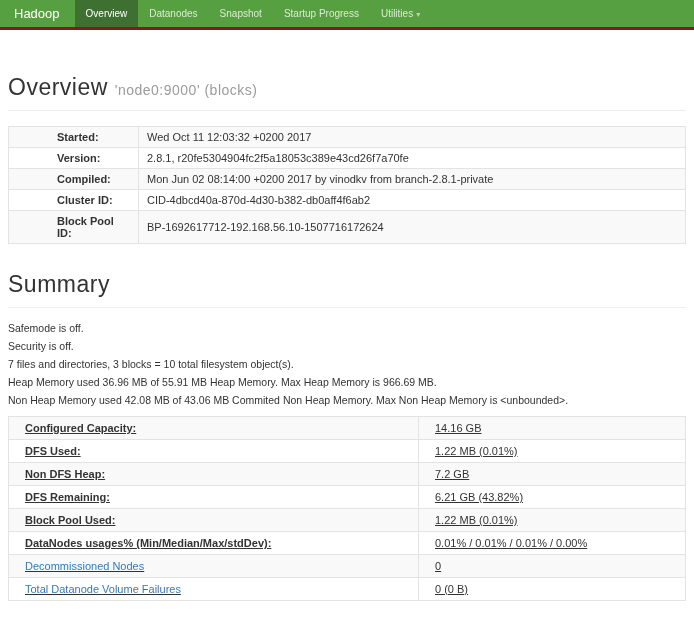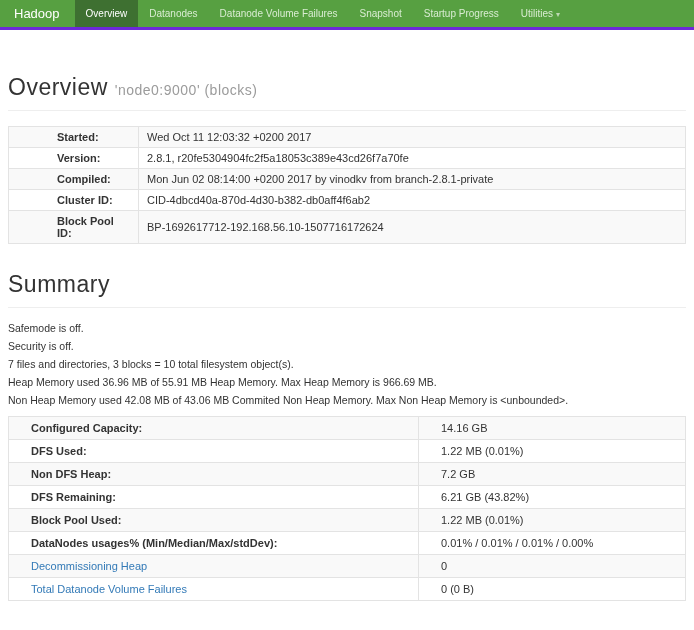--- a/index.html
+++ b/index.html
@@ -7,21 +7,21 @@
     width: 694px; height: 630px;
     overflow: hidden;
     background: #ffffff;
     font-family: "Liberation Sans", sans-serif;
     color: #333;
   }
   
   .navbar {
     height: 30px;
     background: #57a041;
-    border-bottom: 3px solid #6d28d9;
+    border-bottom: 3px solid #7f1d1d;
     display: flex;
     align-items: stretch;
     white-space: nowrap;
   }
   .navbar-brand {
     color: #ffffff;
     font-size: 13px;
     line-height: 27px;
     padding: 0 15px 0 14px;
     text-decoration: none;
@@ -74,21 +74,21 @@
   table.info-table { margin-top: 15px; }
   table.summary-table { margin-top: 10px; }
   .info-table th, .info-table td,
   .summary-table th, .summary-table td {
     text-align: left;
     font-weight: normal;
     border: 1px solid #e3e3e3;
     padding: 4px 8px;
     vertical-align: middle;
   }
-  .summary-table th, .summary-table td { padding: 5px 22px; }
+  .summary-table th, .summary-table td { padding: 5px 16px; text-decoration: underline; }
   .info-table th { width: 130px; font-weight: bold; padding-left: 48px; }
   .summary-table th { width: 410px; font-weight: bold; }
   tbody tr:nth-child(odd) { background: #f9f9f9; }
   a.cell-link {
     color: #337ab7;
     font-weight: normal;
     text-decoration: none;
     cursor: pointer;
   }
   th.link-cell { font-weight: normal; }
@@ -100,21 +100,20 @@
   }
 </style>
 </head>
 <body>
 
 <nav class="navbar">
   <a class="navbar-brand">Hadoop</a>
   <ul class="nav-tabs">
     <li class="nav-tab active">Overview</li>
     <li class="nav-tab">Datanodes</li>
-    <li class="nav-tab">Datanode Volume Failures</li>
     <li class="nav-tab">Snapshot</li>
     <li class="nav-tab">Startup Progress</li>
     <li class="nav-tab"><span>Utilities</span><span class="caret-down">▾</span></li>
   </ul>
 </nav>
 
 <div class="content">
 
   <h1 class="page-h1">
     <span>Overview</span>
@@ -178,21 +177,21 @@
       </tr>
       <tr>
         <th>Block Pool Used:</th>
         <td>1.22 MB (0.01%)</td>
       </tr>
       <tr>
         <th>DataNodes usages% (Min/Median/Max/stdDev):</th>
         <td>0.01% / 0.01% / 0.01% / 0.00%</td>
       </tr>
       <tr>
-        <th class="link-cell"><a class="cell-link">Decommissioning Heap</a></th>
+        <th class="link-cell"><a class="cell-link">Decommissioned Nodes</a></th>
         <td>0</td>
       </tr>
       <tr>
         <th class="link-cell"><a class="cell-link">Total Datanode Volume Failures</a></th>
         <td>0 (0 B)</td>
       </tr>
 
     </tbody>
   </table>
 

